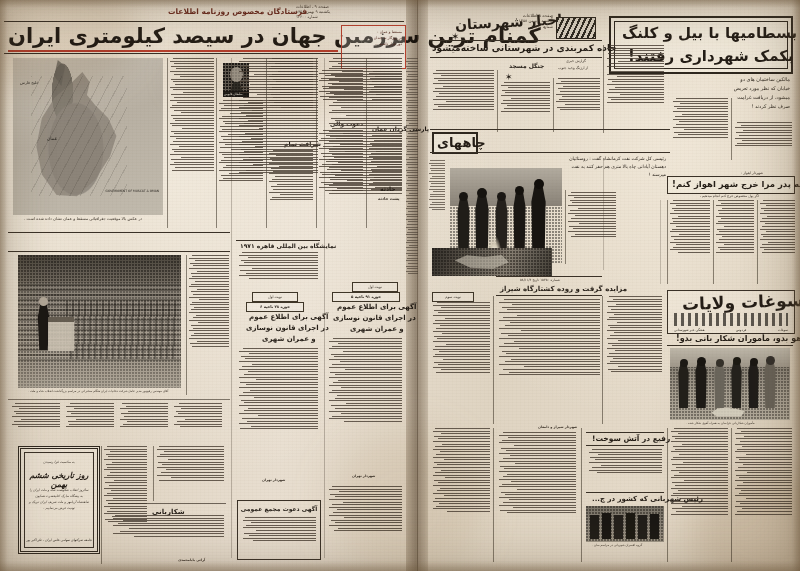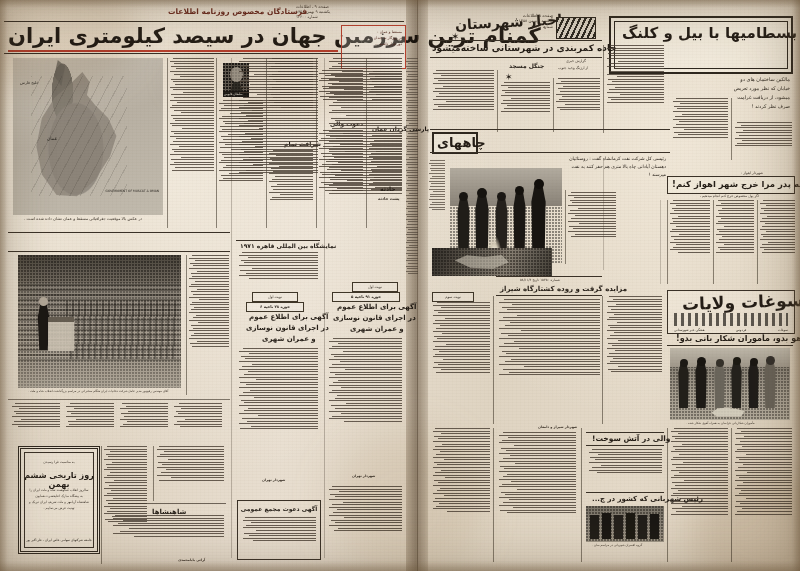--- a/index.html
+++ b/index.html
@@ -42,21 +42,21 @@
   .boxed{position:absolute;border:1px solid #3a3127;}
   .boxed2{position:absolute;border:2px solid #2e271e;}
   .kicker{position:absolute;border:1px solid #3f3628;background:rgba(255,255,255,.12);}
   
   .photo{position:absolute;overflow:hidden;filter:contrast(1.05) brightness(.96);}
   .cap{position:absolute;color:#3b3228;white-space:nowrap;}
   .redbox{position:absolute;border:1.5px solid #b8412e;}
   .redline{position:absolute;background:#b8412e;height:2px;}
   .masthead-logo{position:absolute;border:1px solid #2e271e;background:
      repeating-linear-gradient(115deg,#2f2a22 0 2px,#d8cfc0 2px 5px);}
-  .ornament{position:absolute;border:3px double #2e271e;}
+  .ornament{position:absolute;border:3px double #2e271e;font-style:italic;}
   .halftone{background-image:
       radial-gradient(circle at 1px 1px, rgba(25,22,18,.85) .8px, rgba(0,0,0,0) 1.2px);
       background-size:3px 3px;}
 </style>
 </head>
 <body>
 
 <div id="page">
 
   <div class="paper"></div>
@@ -472,21 +472,21 @@
       <i style="width:91%"></i>
       <i style="width:99%"></i>
       <i style="width:86%"></i>
       <i style="width:94%"></i>
       <i style="width:99%"></i>
       <i style="width:82%"></i>
       <i style="width:97%"></i>
       <i style="width:90%"></i>
   </div>
 
-  <div class="hl" style="left:152px;top:508px;font-size:7px;">شاهنشاها</div>
+  <div class="hl" style="left:152px;top:508px;font-size:7px;">شکاربانی</div>
   <div class="rule" style="left:108px;top:503px;width:118px;height:.8px;opacity:.7;"></div>
   <div class="vrule" style="left:153px;top:446px;height:55px;"></div>
   <div class="txt tight" style="left:156px;top:446px;width:68px;height:55px;">
     <i style="width:96%"></i>
       <i style="width:99%"></i>
       <i style="width:88%"></i>
       <i style="width:94%"></i>
       <i style="width:99%"></i>
       <i style="width:83%"></i>
       <i style="width:97%"></i>
@@ -772,20 +772,21 @@
     <div style="font-size:4.2px;color:#3b3228;line-height:5.4px;">صفحه ۸  اطلاعات</div>
     <div style="font-size:4px;color:#3b3228;line-height:5.4px;">یکشنبه ۹ بهمن ۱۳۵۸</div>
     <div style="font-size:3.8px;color:#3b3228;line-height:5.4px;">شماره ۱۲۶۰۰</div>
   </div>
 
   <div class="masthead-logo" style="left:556px;top:17px;width:38px;height:20px;"></div>
 
   <div class="boxed2" style="left:609px;top:16px;width:180px;height:54px;background:rgba(255,253,246,.22);">
     <div style="position:absolute;inset:3px;border:1px solid #2e271e;"></div>
     <div class="hl" style="left:11px;top:6px;font-size:15px;">بسطامیها با بیل و کلنگ</div>
+    <div class="hl" style="left:17px;top:29px;font-size:15px;">بکمک شهرداری رفتند!</div>
   </div>
   <div class="txt" style="left:672px;top:75px;width:118px;text-align:right;font-size:5px;color:#2f281f;line-height:9px;">
     <div>مالکین ساختمان های دو</div>
     <div>خیابان که نظر مورد تعریض</div>
     <div>میشود، از دریافت غرامت</div>
     <div>صرف نظر کردند !</div>
   </div>
 
   <div class="rule" style="left:430px;top:40px;width:172px;height:1px;"></div>
 
@@ -1157,21 +1158,21 @@
   </div>
 
   <div class="photo" style="left:432px;top:248px;width:120px;height:28px;
        background:linear-gradient(110deg,#3c3832 0%,#5e584f 30%,#8b8377 62%,#46423b 100%);">
     <div class="halftone" style="position:absolute;inset:0;opacity:.55;"></div>
     <div style="position:absolute;left:18px;top:6px;width:60px;height:16px;background:#cdc6b7;opacity:.6;
         clip-path:polygon(8% 40%,28% 8%,58% 18%,86% 6%,98% 52%,72% 92%,34% 86%);"></div>
   </div>
 
   <div class="rule" style="left:586px;top:432px;width:78px;height:.8px;"></div>
-  <div class="hl" style="left:592px;top:434px;font-size:7.5px;">والی در آتش سوخت!</div>
+  <div class="hl" style="left:592px;top:434px;font-size:7.5px;">رفیع در آتش سوخت!</div>
   <div class="rule" style="left:586px;top:445px;width:78px;height:.8px;"></div>
   <div class="txt tight" style="left:588px;top:449px;width:74px;height:40px;">
     <i style="width:95%"></i>
       <i style="width:99%"></i>
       <i style="width:86%"></i>
       <i style="width:97%"></i>
       <i style="width:91%"></i>
       <i style="width:99%"></i>
       <i style="width:82%"></i>
       <i style="width:95%"></i>

